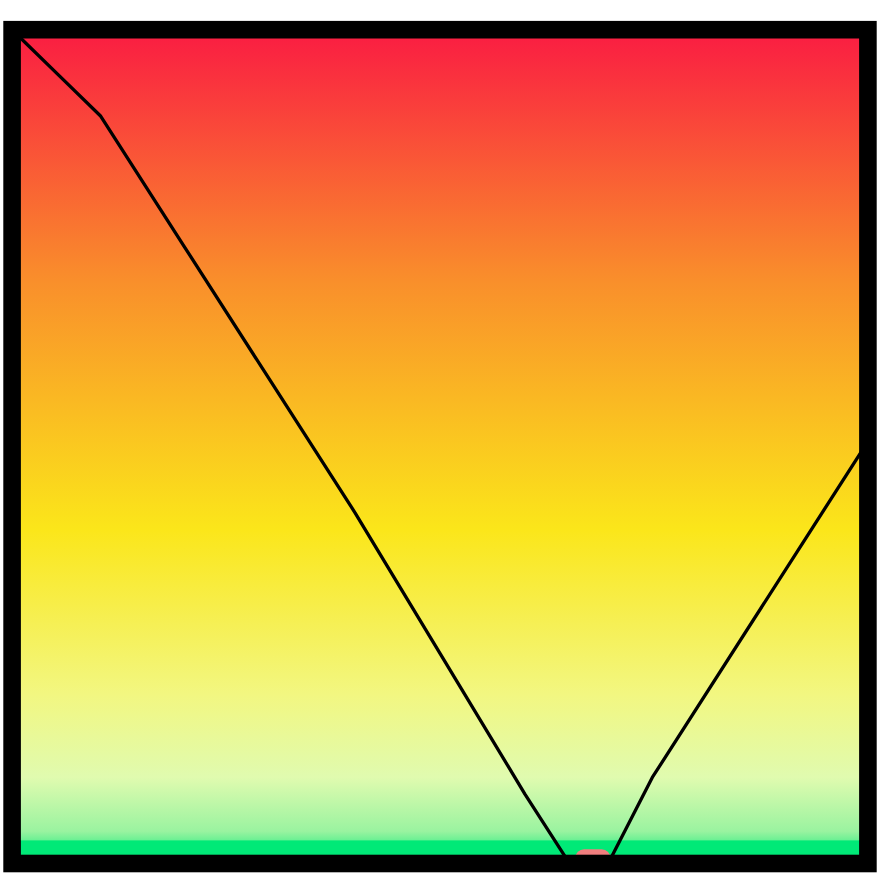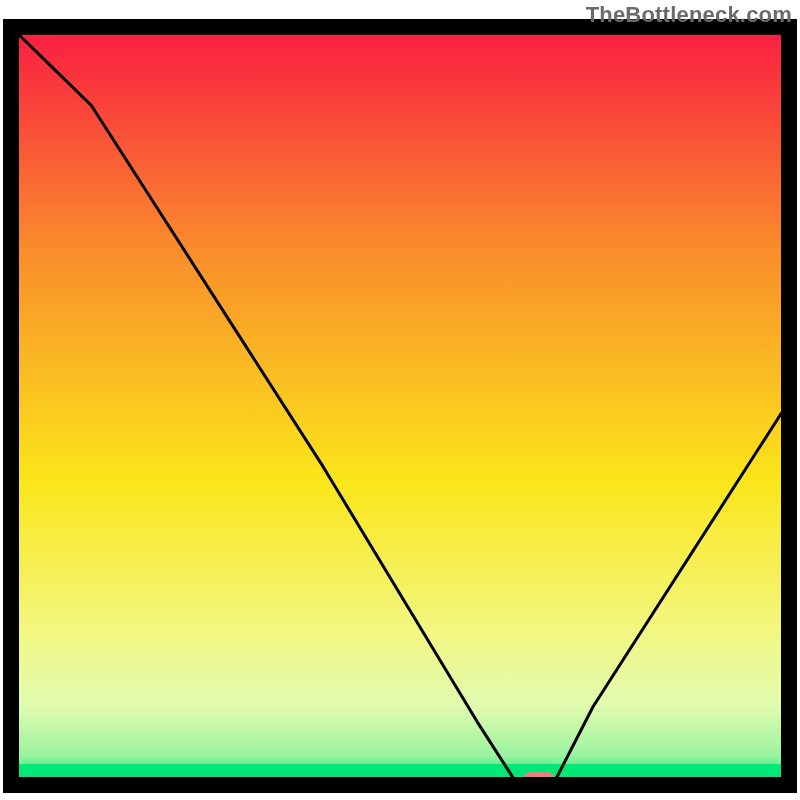--- a/index.html
+++ b/index.html
@@ -27,21 +27,20 @@
     z-index: 10;
   }
   svg {
     display: block;
   }
 </style>
 </head>
 <body>
 
 <div class="chart-container">
-  <div class="watermark">TheBottleneck.com</div>
   <svg id="chart-svg" width="800" height="800" viewBox="0 0 800 800">
       <defs>
         <linearGradient id="bg-grad" x1="0" y1="0" x2="0" y2="1">
           <stop offset="0%" stop-color="#fa1d42"></stop>
           <stop offset="30%" stop-color="#f98f2b"></stop>
           <stop offset="60%" stop-color="#fbe61a"></stop>
           <stop offset="80%" stop-color="#f2f781"></stop>
           <stop offset="90%" stop-color="#e0fbaf"></stop>
           <stop offset="96.5%" stop-color="#9af3a0"></stop>
           <stop offset="100%" stop-color="#00e977"></stop>

